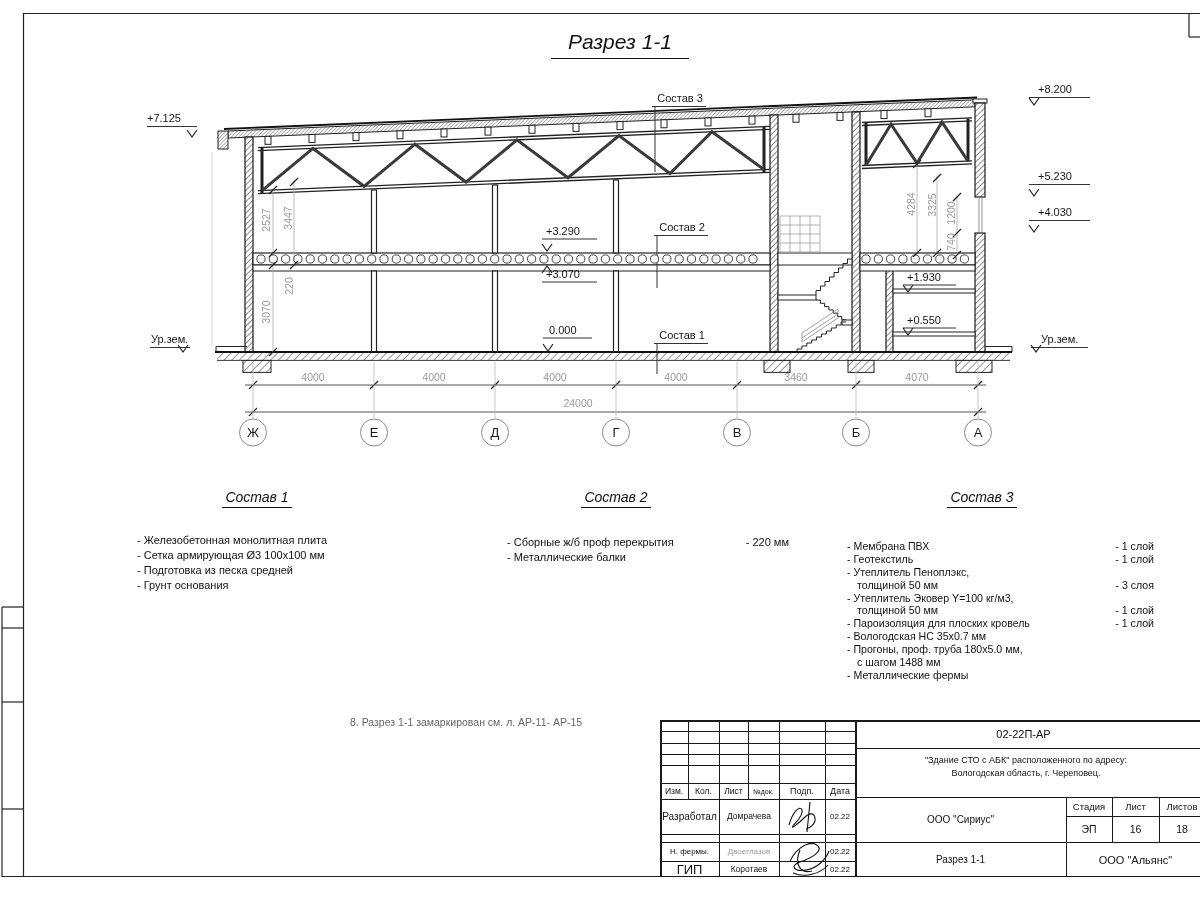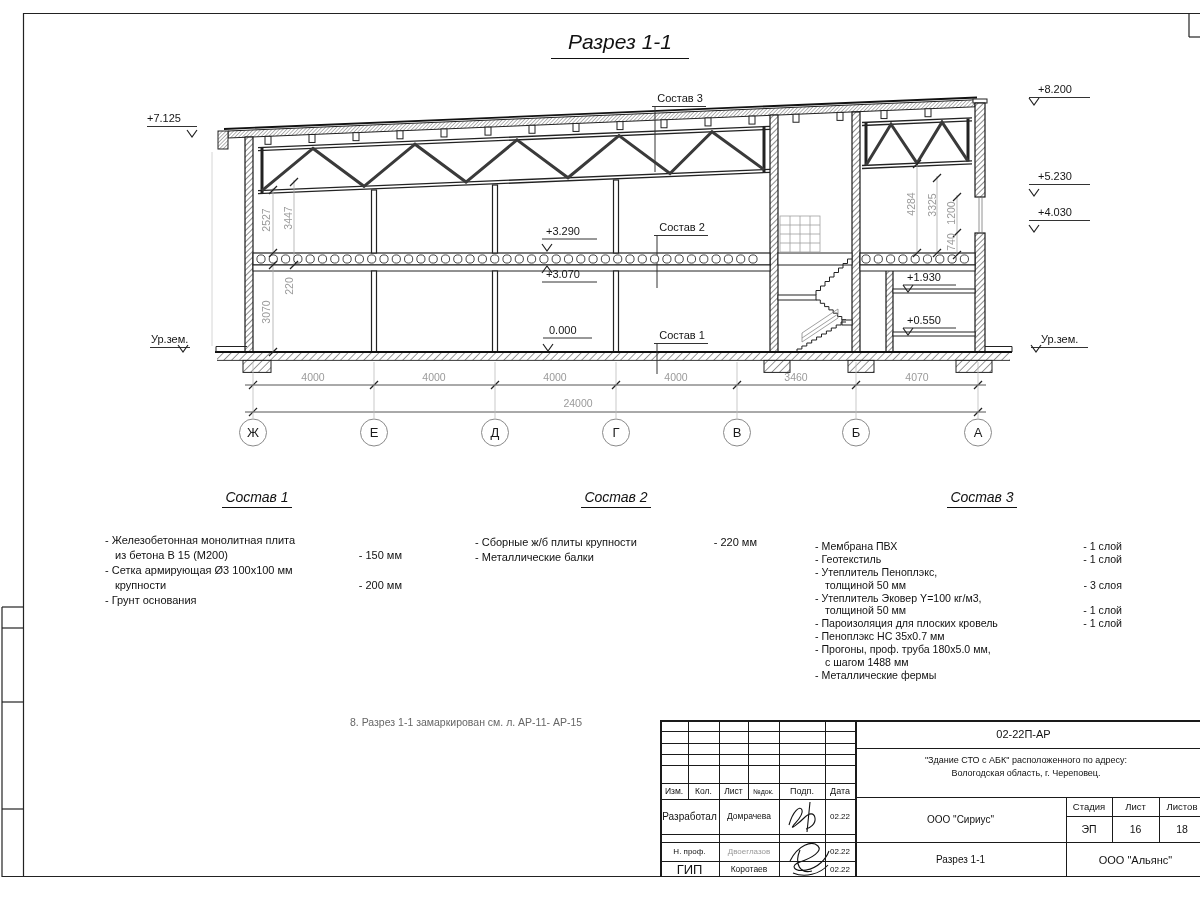--- a/index.html
+++ b/index.html
@@ -10,21 +10,21 @@
   .ctr{text-align:center;}
   .dimtxt{position:absolute;font-size:10.5px;color:#9a9a9a;text-align:center;white-space:nowrap;z-index:2;}
   .rot{transform:rotate(-90deg);transform-origin:center center;width:50px;}
   .axis{position:absolute;width:27px;height:27px;line-height:27px;text-align:center;
         font-size:13px;color:#1b1b1b;z-index:2;}
   .title{position:absolute;left:551px;top:30px;width:138px;text-align:center;
          font-size:21px;font-style:italic;border-bottom:1.5px solid #111;
          padding-bottom:4px;z-index:2;}
   .comp-hd{position:absolute;width:70px;text-align:center;font-size:14px;font-style:italic;
            border-bottom:1px solid #111;padding-bottom:2px;z-index:2;}
-  .comp{position:absolute;font-size:11px;z-index:2;}
+  .comp{position:absolute;font-size:11px;z-index:2;margin-left:32px;}
   .crow{position:relative;height:15px;line-height:15px;white-space:nowrap;}
   .crow .val{position:absolute;right:0;top:0;}
   .cont{padding-left:10px;}
   .c3 .crow{height:12.9px;line-height:12.9px;font-size:10.6px;}
   .note{position:absolute;left:350px;top:716px;font-size:10.5px;color:#666;z-index:2;}
   
   #stamp{position:absolute;left:660px;top:720px;width:545px;height:157px;z-index:3;}
   .sline{position:absolute;background:#1a1a1a;}
   .scell{position:absolute;display:flex;align-items:center;justify-content:center;
          text-align:center;color:#111;white-space:nowrap;}
@@ -348,60 +348,59 @@
 <div class="axis" style="left:723.5px;top:419px">В</div>
 <div class="axis" style="left:842.5px;top:419px">Б</div>
 <div class="axis" style="left:964.5px;top:419px">А</div>
 
 <div class="comp-hd" style="left:222px;top:489px">Состав 1</div>
 <div class="comp-hd" style="left:581px;top:489px">Состав 2</div>
 <div class="comp-hd" style="left:947px;top:489px">Состав 3</div>
 
 <div class="comp" style="left:105px;top:533px;width:297px">
   <div class="crow"><span>- Железобетонная  монолитная плита</span></div>
-  <div class="crow cont"><span>из бетона В 15 (М200)</span><span class="val">- 150 мм</span></div>
   <div class="crow"><span>- Сетка армирующая Ø3 100x100 мм</span></div>
-  <div class="crow cont"><span>крупности</span><span class="val">- 200 мм</span></div>
+  <div class="crow"><span>- Подготовка из песка средней</span></div>
   <div class="crow"><span>- Грунт основания</span></div>
 </div>
 
 <div class="comp" style="left:475px;top:535px;width:282px">
-  <div class="crow"><span>- Сборные ж/б плиты крупности</span><span class="val">- 220 мм</span></div>
+  <div class="crow"><span>- Сборные ж/б проф перекрытия</span><span class="val">- 220 мм</span></div>
   <div class="crow"><span>- Металлические балки</span></div>
 </div>
 
 <div class="comp c3" style="left:815px;top:540px;width:307px">
   <div class="crow"><span>- Мембрана ПВХ</span><span class="val">- 1 слой</span></div>
   <div class="crow"><span>- Геотекстиль</span><span class="val">- 1 слой</span></div>
   <div class="crow"><span>- Утеплитель Пеноплэкс,</span></div>
   <div class="crow cont"><span>толщиной 50 мм</span><span class="val">- 3 слоя</span></div>
   <div class="crow"><span>- Утеплитель Эковер Y=100 кг/м3,</span></div>
   <div class="crow cont"><span>толщиной 50 мм</span><span class="val">- 1 слой</span></div>
   <div class="crow"><span>- Пароизоляция для плоских кровель</span><span class="val">- 1 слой</span></div>
-  <div class="crow"><span>- Пеноплэкс НС 35x0.7 мм</span></div>
+  <div class="crow"><span>- Вологодская НС 35x0.7 мм</span></div>
   <div class="crow"><span>- Прогоны, проф. труба 180x5.0 мм,</span></div>
   <div class="crow cont"><span>с шагом 1488 мм</span></div>
   <div class="crow"><span>- Металлические фермы</span></div>
 </div>
 
 <div class="note">8. Разрез 1-1 замаркирован см. л. АР-11- АР-15</div>
 
 <div id="stamp">
   <div class="scell" style="left:0;top:63px;width:28px;height:16px;font-size:8.5px">Изм.</div>
   <div class="scell" style="left:28px;top:63px;width:31px;height:16px;font-size:8.5px">Кол.</div>
   <div class="scell" style="left:59px;top:63px;width:29px;height:16px;font-size:8.5px">Лист</div>
   <div class="scell" style="left:88px;top:63px;width:31px;height:16px;font-size:7px">№док.</div>
   <div class="scell" style="left:119px;top:63px;width:46px;height:16px;font-size:9px">Подп.</div>
   <div class="scell" style="left:165px;top:63px;width:30px;height:16px;font-size:9px">Дата</div>
 
   <div class="scell" style="left:0;top:89px;width:59px;height:14px;font-size:10px">Разработал</div>
   <div class="scell" style="left:59px;top:89px;width:60px;height:14px;font-size:8.5px">Домрачева</div>
   <div class="scell" style="left:165px;top:89px;width:30px;height:14px;font-size:8px">02.22</div>
 
-  <div class="scell" style="left:0;top:124px;width:59px;height:14px;font-size:8px">Н. проф.</div>
+  <div class="scell" style="left:0;top:124px;width:59px;height:14px;font-size:8px">Н. фермы.</div>
   <div class="scell" style="left:59px;top:124px;width:60px;height:14px;font-size:8px;color:#999">Двоеглазов</div>
   <div class="scell" style="left:165px;top:124px;width:30px;height:14px;font-size:8px">02.22</div>
 
   <div class="scell" style="left:0;top:142px;width:59px;height:14px;font-size:13px">ГИП</div>
   <div class="scell" style="left:59px;top:142px;width:60px;height:14px;font-size:8.5px">Коротаев</div>
   <div class="scell" style="left:165px;top:142px;width:30px;height:14px;font-size:8px">02.22</div>
 
   <div class="scell" style="left:195px;top:0;width:337px;height:28px;font-size:11px">02-22П-АР</div>
   <div class="scell" style="left:195px;top:33px;width:342px;height:14px;font-size:9px">"Здание СТО с АБК" расположенного по адресу:</div>
   <div class="scell" style="left:195px;top:46px;width:342px;height:14px;font-size:9px">Вологодская область, г. Череповец.</div>

